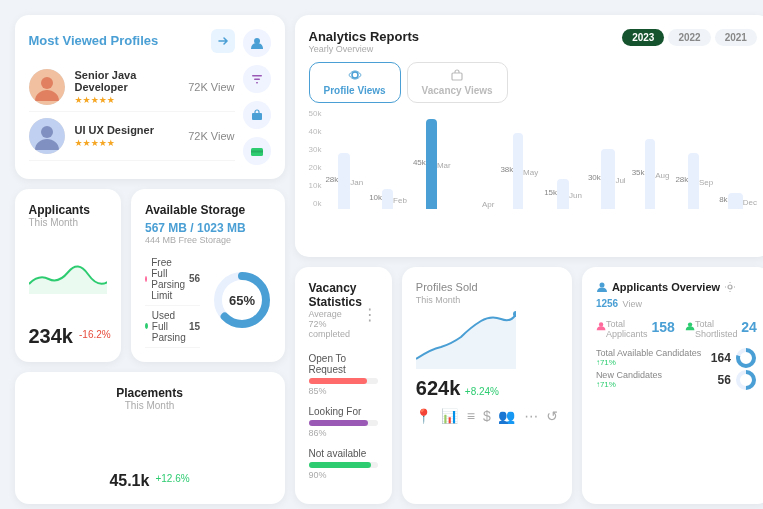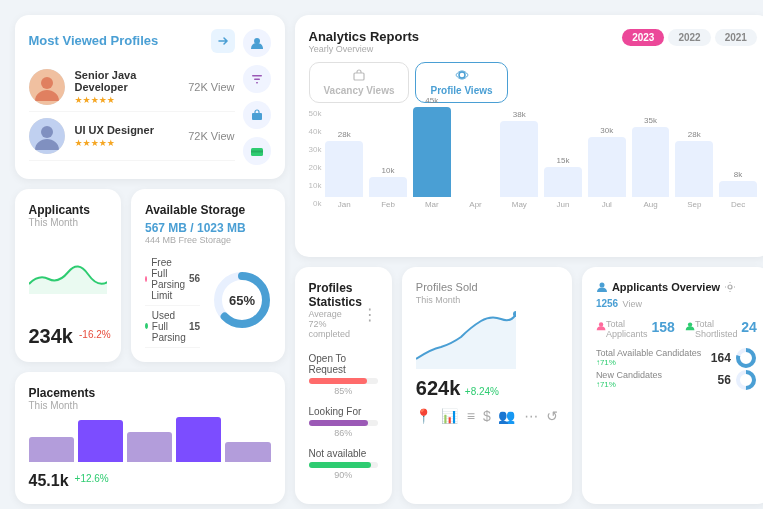--- a/index.html
+++ b/index.html
@@ -167,21 +167,21 @@
     .analytics-sub { font-size: 9px; color: #aaa; }
     .year-tabs { display: flex; gap: 4px; }
     .year-tab {
       padding: 3px 10px;
       border-radius: 20px;
       font-size: 10px;
       cursor: pointer;
       font-weight: 600;
       border: none;
     }
-    .year-tab.active { background: #ec4899; color: #fff; }
+    .year-tab.active { background: #14532d; color: #fff; }
     .year-tab:not(.active) { background: #f0f4f8; color: #888; }
     .analytics-tabs { display: flex; gap: 6px; margin-bottom: 6px; }
     .view-tab {
       display: flex;
       flex-direction: column;
       align-items: center;
       padding: 6px 14px;
       border: 1.5px solid #4a9fd4;
       border-radius: 10px;
       cursor: pointer;
@@ -193,21 +193,21 @@
     .view-tab.inactive { border-color: #e0e0e0; color: #bbb; }
     .bar-chart {
       display: flex;
       align-items: flex-end;
       height: 100px;
       gap: 6px;
       padding-top: 8px;
     }
     .bar-col {
       display: flex;
-      flex-direction: column;
+      flex-direction: row;
       align-items: center;
       flex: 1;
     }
     .bar-label-top { font-size: 8px; color: #888; margin-bottom: 2px; }
     .bar { width: 100%; border-radius: 4px 4px 0 0; }
     .bar.active { background: #4a9fd4; }
     .bar.inactive { background: #e8f0fe; }
     .bar-label-btm { font-size: 8px; color: #aaa; margin-top: 3px; }
     .y-axis { display: flex; flex-direction: column; justify-content: space-between; font-size: 8px; color: #bbb; height: 100px; margin-right: 4px; text-align: right; }
     .bar-chart-wrap { display: flex; }
@@ -219,21 +219,21 @@
     .vacancy-sub { font-size: 9px; color: #aaa; margin-bottom: 10px; }
     .vacancy-header { display: flex; justify-content: space-between; align-items: center; margin-bottom: 4px; }
     .vacancy-menu { font-size: 16px; color: #aaa; cursor: pointer; }
     .stat-bar-row { margin-bottom: 10px; }
     .stat-bar-label { font-size: 10px; color: #555; margin-bottom: 3px; }
     .stat-bar-track { height: 6px; background: #f0f0f0; border-radius: 3px; margin-bottom: 2px; }
     .stat-bar-fill { height: 6px; border-radius: 3px; }
     .bar-red { background: #ff6b6b; }
     .bar-purple { background: #9b59b6; }
     .bar-green { background: #2ecc71; }
-    .stat-bar-pct { font-size: 9px; color: #aaa; text-align: center; }
+    .stat-bar-pct { font-size: 9px; color: #aaa; text-align: left; }
     
     .profiles-sold-card { flex: 0.8; }
     .ps-title { font-size: 11px; color: #888; margin-bottom: 2px; }
     .ps-chart { height: 60px; margin: 4px 0; }
     .ps-value { font-size: 20px; font-weight: 800; color: #222; }
     .ps-change { font-size: 10px; color: #2ecc71; }
     .ps-icons { display: flex; gap: 8px; margin-top: 8px; justify-content: center; }
     .ps-icon { font-size: 14px; color: #aaa; cursor: pointer; }
     
     .overview-card { flex: 1; }
@@ -393,21 +393,21 @@
               <circle cx="32" cy="32" r="24" fill="none" stroke="#e8f0fe" stroke-width="8"></circle>
               <circle cx="32" cy="32" r="24" fill="none" stroke="#4a9fd4" stroke-width="8" stroke-dasharray="94.2 150.8" stroke-dashoffset="0" stroke-linecap="round" transform="rotate(-90 32 32)"></circle>
             </svg>
             <div class="donut-label">65%</div>
           </div>
         </div>
       </div>
 
     </div>
 
-    <div class="card placements-card" style="flex:0 0 auto;">
+    <div class="card placements-card" style="flex:0 0 auto;align-items:center;">
       <div class="metric-label">Placements</div>
       <div class="metric-sublabel">This Month</div>
       <div class="placement-bars">
         <div class="p-bar" style="height:25px;"></div>
         <div class="p-bar tall" style="height:42px;"></div>
         <div class="p-bar" style="height:30px;"></div>
         <div class="p-bar tall" style="height:45px;"></div>
         <div class="p-bar" style="height:20px;"></div>
       </div>
       <div class="metric-bottom">
@@ -426,33 +426,33 @@
           <div class="analytics-title">Analytics Reports</div>
           <div class="analytics-sub">Yearly Overview</div>
         </div>
         <div class="year-tabs">
           <button class="year-tab active">2023</button>
           <button class="year-tab">2022</button>
           <button class="year-tab">2021</button>
         </div>
       </div>
       <div class="analytics-tabs">
+        <div class="view-tab">
+          <svg width="14" height="14" viewBox="0 0 14 14" style="margin-bottom:2px">
+              <circle cx="7" cy="6" r="3" fill="none" stroke="#4a9fd4" stroke-width="1.5"></circle>
+              <path d="M1 6s2-4 6-4 6 4 6 4-2 4-6 4-6-4-6-4z" fill="none" stroke="#4a9fd4" stroke-width="1"></path>
+            </svg>
+          <span>Profile Views</span>
+        </div>
         <div class="view-tab inactive">
           <svg width="14" height="14" viewBox="0 0 14 14" style="margin-bottom:2px">
               <rect x="2" y="4" width="10" height="7" rx="1" fill="none" stroke="#bbb" stroke-width="1.2"></rect>
               <path d="M5 4V3a2 2 0 014 0v1" stroke="#bbb" stroke-width="1.2" fill="none"></path>
             </svg>
           <span>Vacancy Views</span>
-        </div>
-        <div class="view-tab">
-          <svg width="14" height="14" viewBox="0 0 14 14" style="margin-bottom:2px">
-              <circle cx="7" cy="6" r="3" fill="none" stroke="#4a9fd4" stroke-width="1.5"></circle>
-              <path d="M1 6s2-4 6-4 6 4 6 4-2 4-6 4-6-4-6-4z" fill="none" stroke="#4a9fd4" stroke-width="1"></path>
-            </svg>
-          <span>Profile Views</span>
         </div>
       </div>
       <div class="bar-chart-wrap">
         <div class="y-axis">
           <span>50k</span>
           <span>40k</span>
           <span>30k</span>
           <span>20k</span>
           <span>10k</span>
           <span>0k</span>
@@ -511,21 +511,21 @@
             </div>
           </div>
       </div>
     </div>
 
     <div class="bottom-right">
 
       <div class="card vacancy-card">
         <div class="vacancy-header">
           <div>
-            <div class="vacancy-title">Profiles Statistics</div>
+            <div class="vacancy-title">Vacancy Statistics</div>
             <div class="vacancy-sub">Average 72% completed</div>
           </div>
           <div class="vacancy-menu">⋮</div>
         </div>
         <div class="stat-bar-row">
           <div class="stat-bar-label">Open To Request</div>
           <div class="stat-bar-track">
             <div class="stat-bar-fill bar-red" style="width:85%;"></div>
           </div>
           <div class="stat-bar-pct">85%</div>

